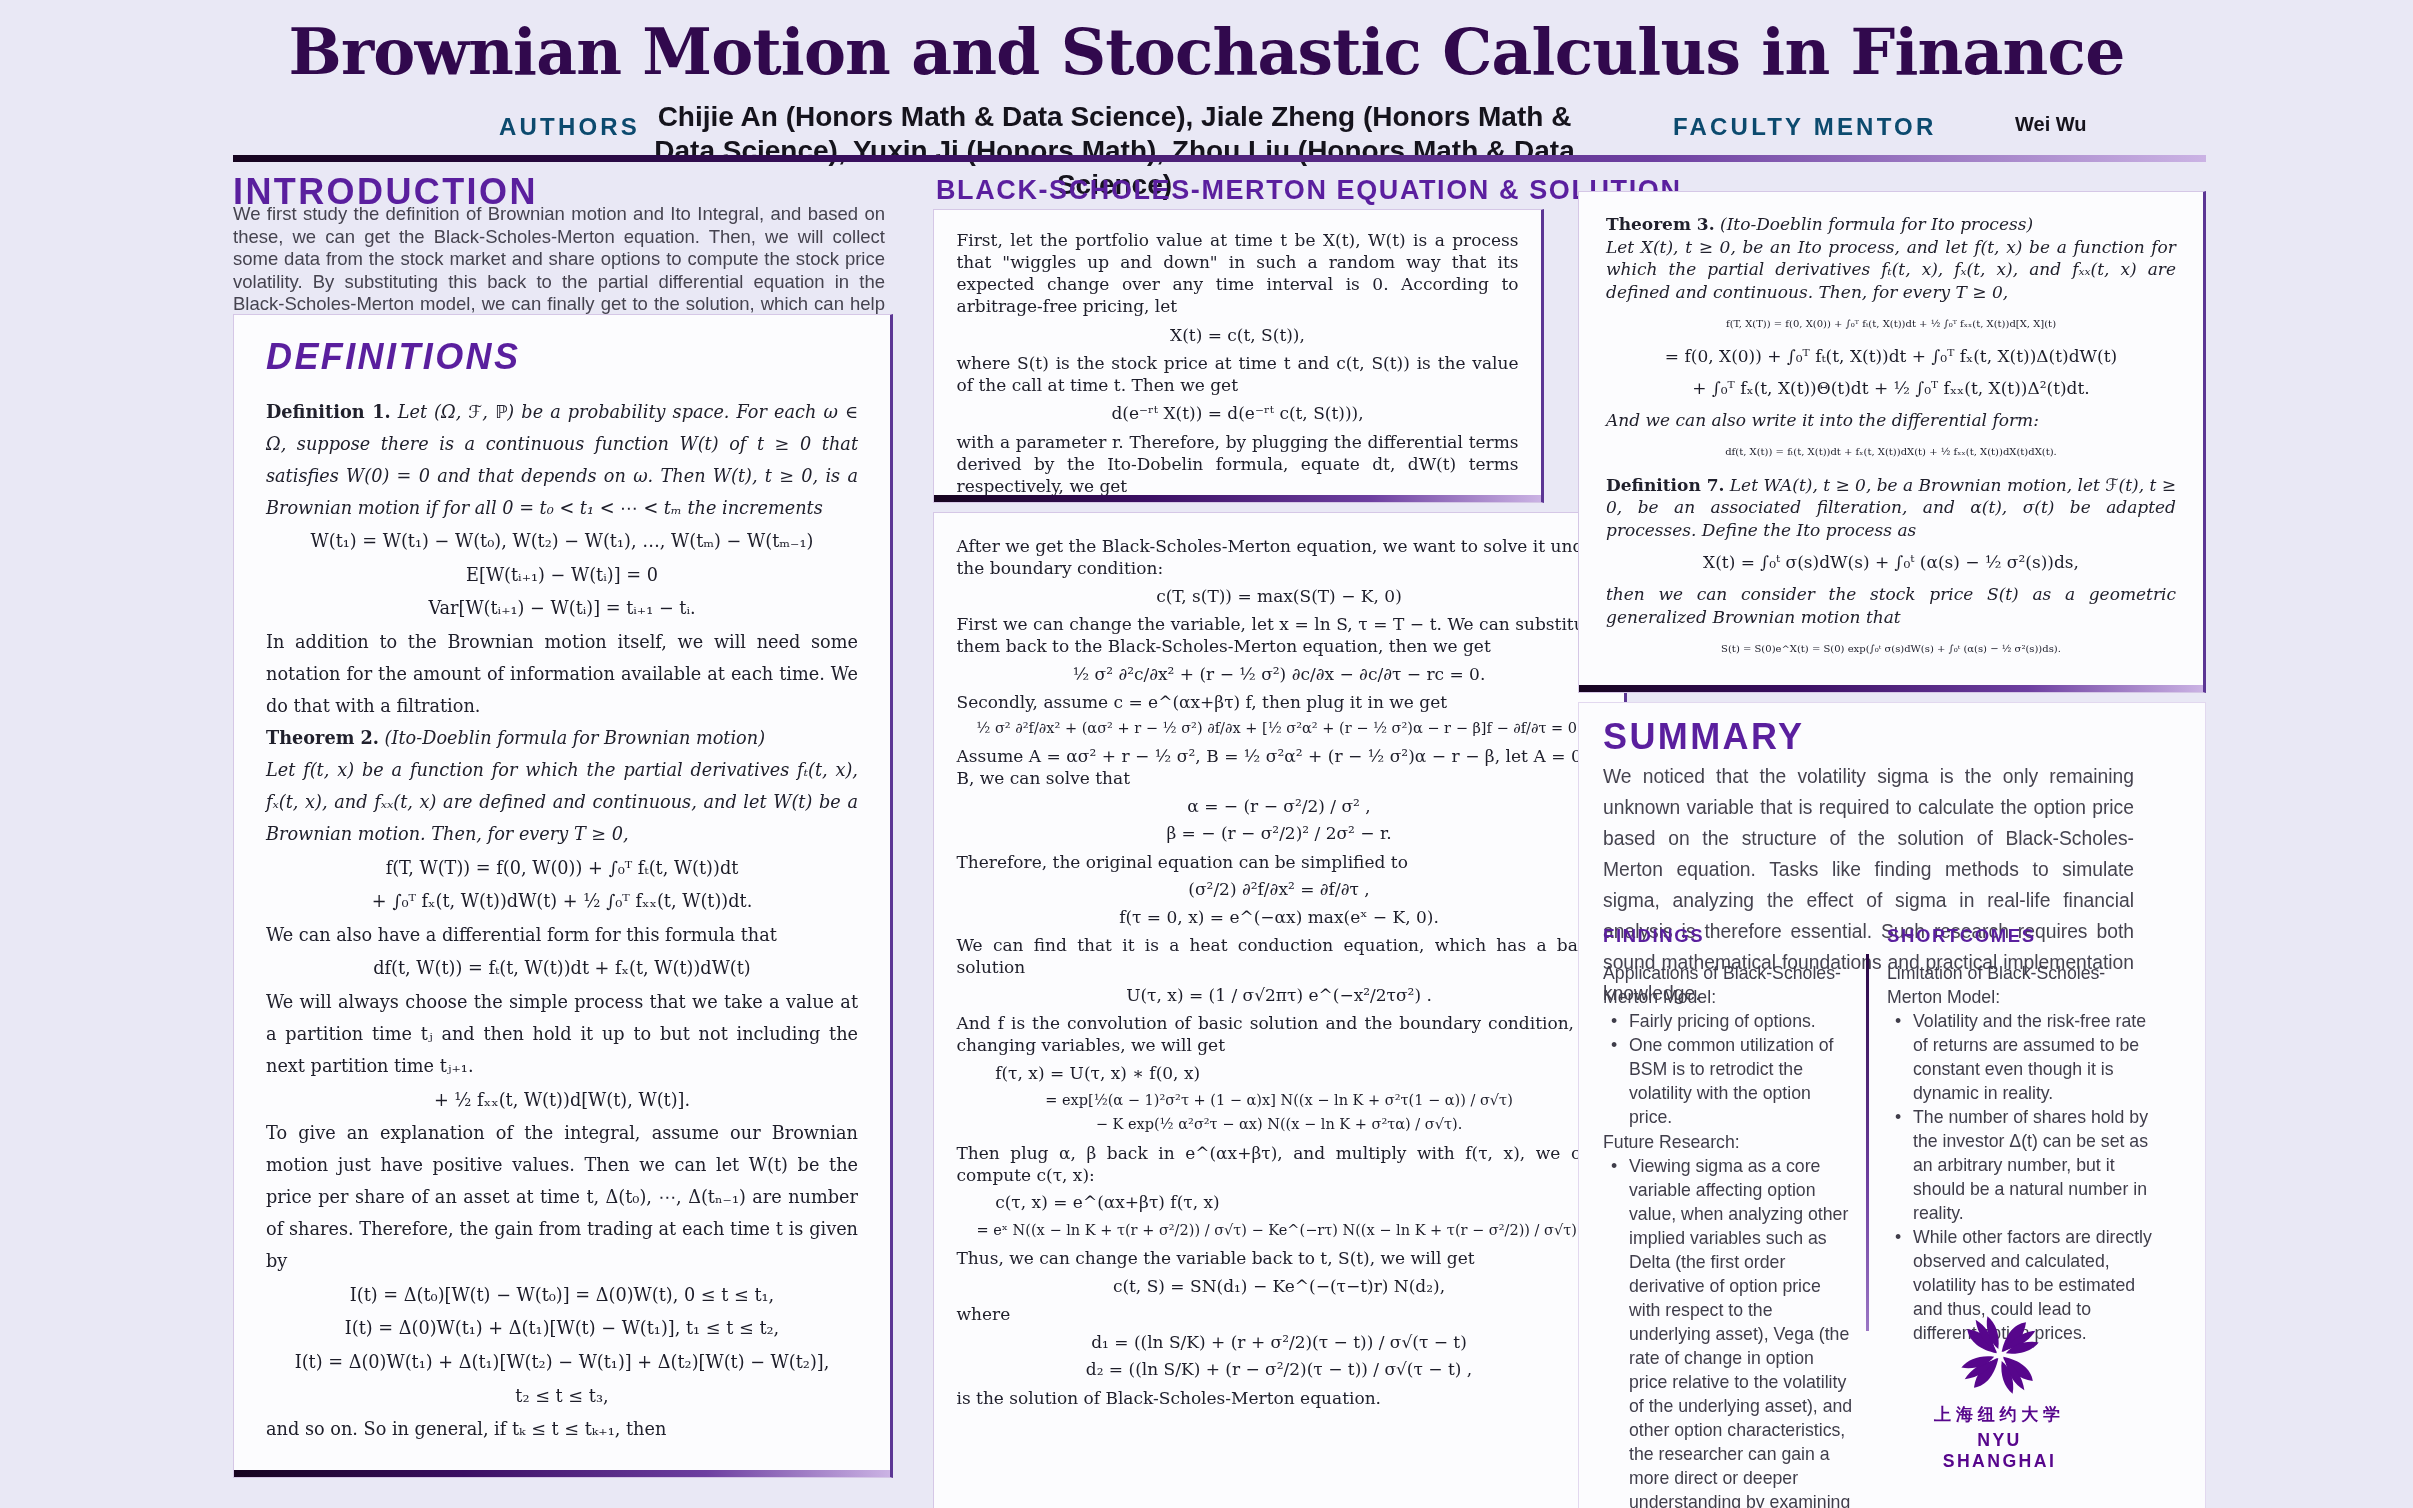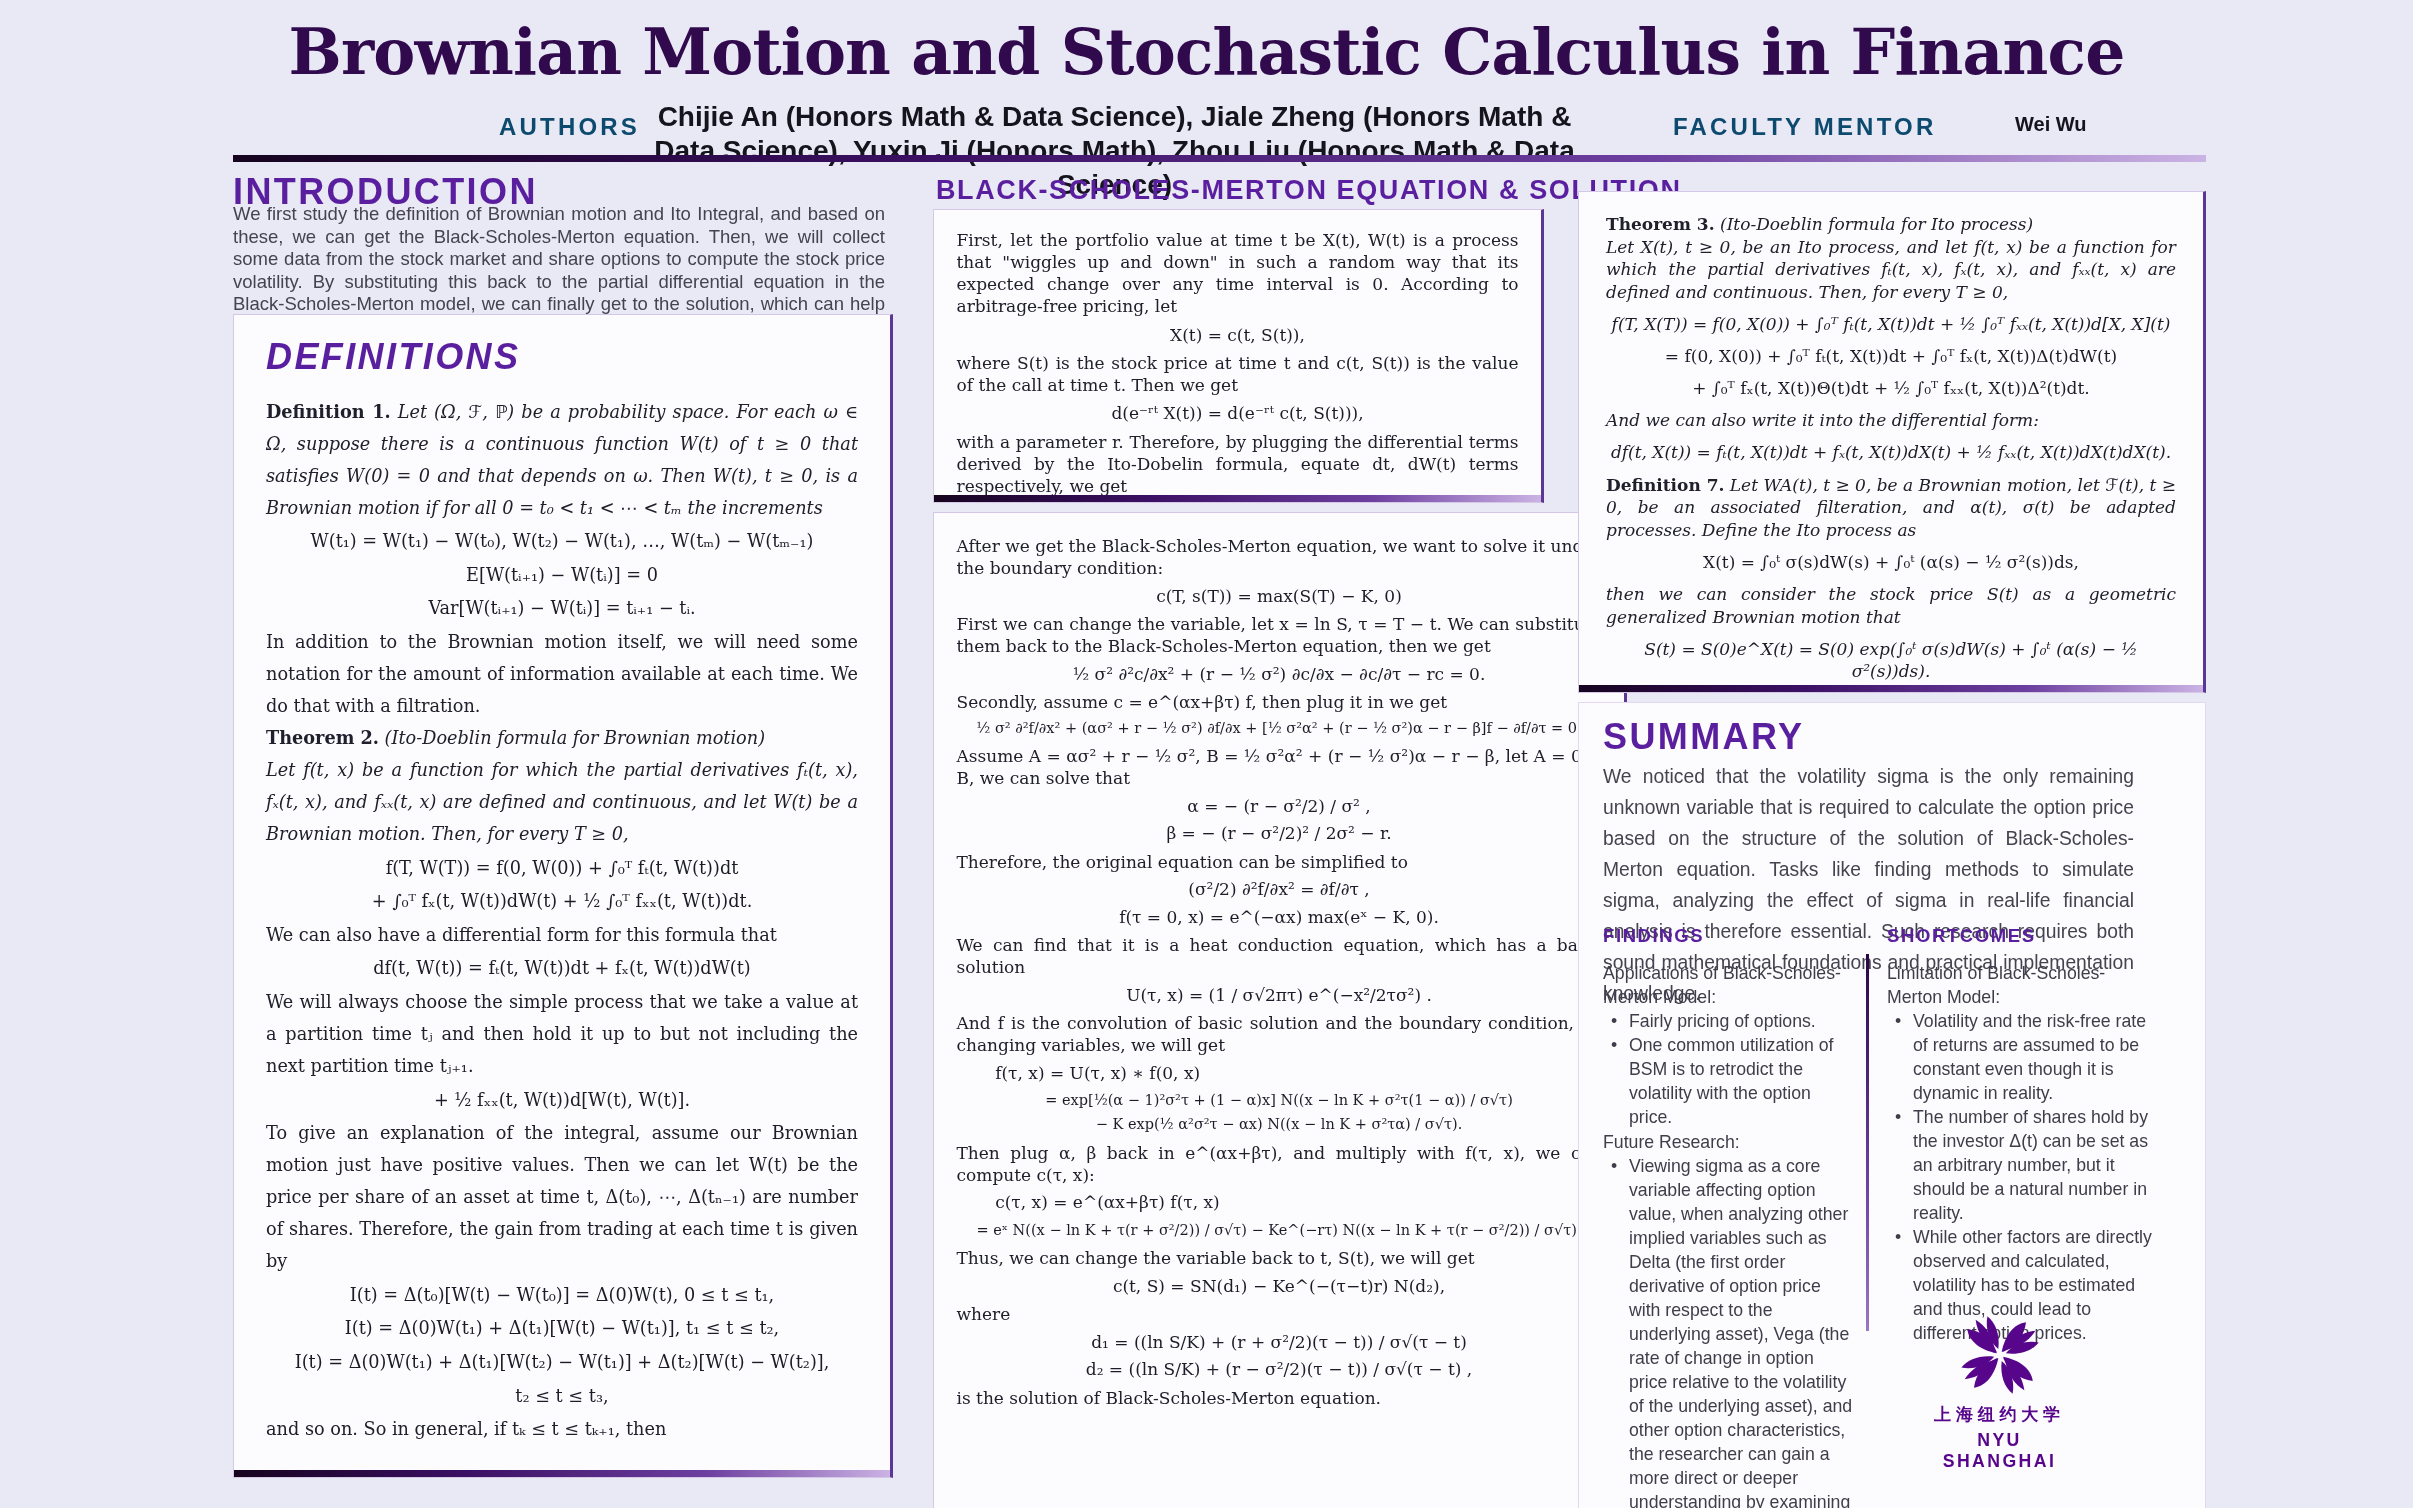--- a/index.html
+++ b/index.html
@@ -50,21 +50,21 @@
   #bsm1-lines,#bsm2-lines{font-size:17px;line-height:22px;}
   #bsm1-lines .line.serup{margin:4.8px 0 3.2px;}
   #bsm1-lines .line.math{margin:6.4px 0;}
   #bsm2-lines .line.serup{margin:6.4px 0 3.2px;}
   #bsm2-lines .line.math,#bsm2-lines .line.mathl{margin:5.6px 0;}
   #bsm2-lines .line.mathsm{font-size:14.5px;margin:2px 0;}
   
   #ito-box{left:1578px;top:191px;width:628px;height:502px;padding:21px 27px;}
   #ito-lines{font-size:17px;line-height:22.5px;}
   #ito-lines .line.math{margin:9.7px 0;}
-  #ito-lines .line.mathsm{font-size:17px;margin:9.7px 0;font-style:italic;}
+  #ito-lines .line.mathsm{font-size:10px;margin:9.7px 0;}
   #summary-card{position:absolute;left:1578px;top:702px;width:628px;height:807px;background:#fcfcfe;
                 border:0.8px solid #e2d8ef;box-sizing:border-box;overflow:hidden;}
   #summary-heading{position:absolute;left:24px;top:13px;}
   #summary-body{position:absolute;left:24px;top:58px;width:531px;font-size:19.3px;line-height:31px;
                 text-align:justify;color:#45434f;}
   #findings-heading{position:absolute;left:24px;top:222px;}
   #shortcomes-heading{position:absolute;left:308px;top:222px;}
   #fs-divider{position:absolute;left:287px;top:251px;width:3.2px;height:377px;
               background:linear-gradient(180deg,#2a0845,#6d3fa0 60%,#9a76c4);}
   #findings-lines{position:absolute;left:24px;top:256px;width:253px;font-size:17.7px;line-height:24px;}

